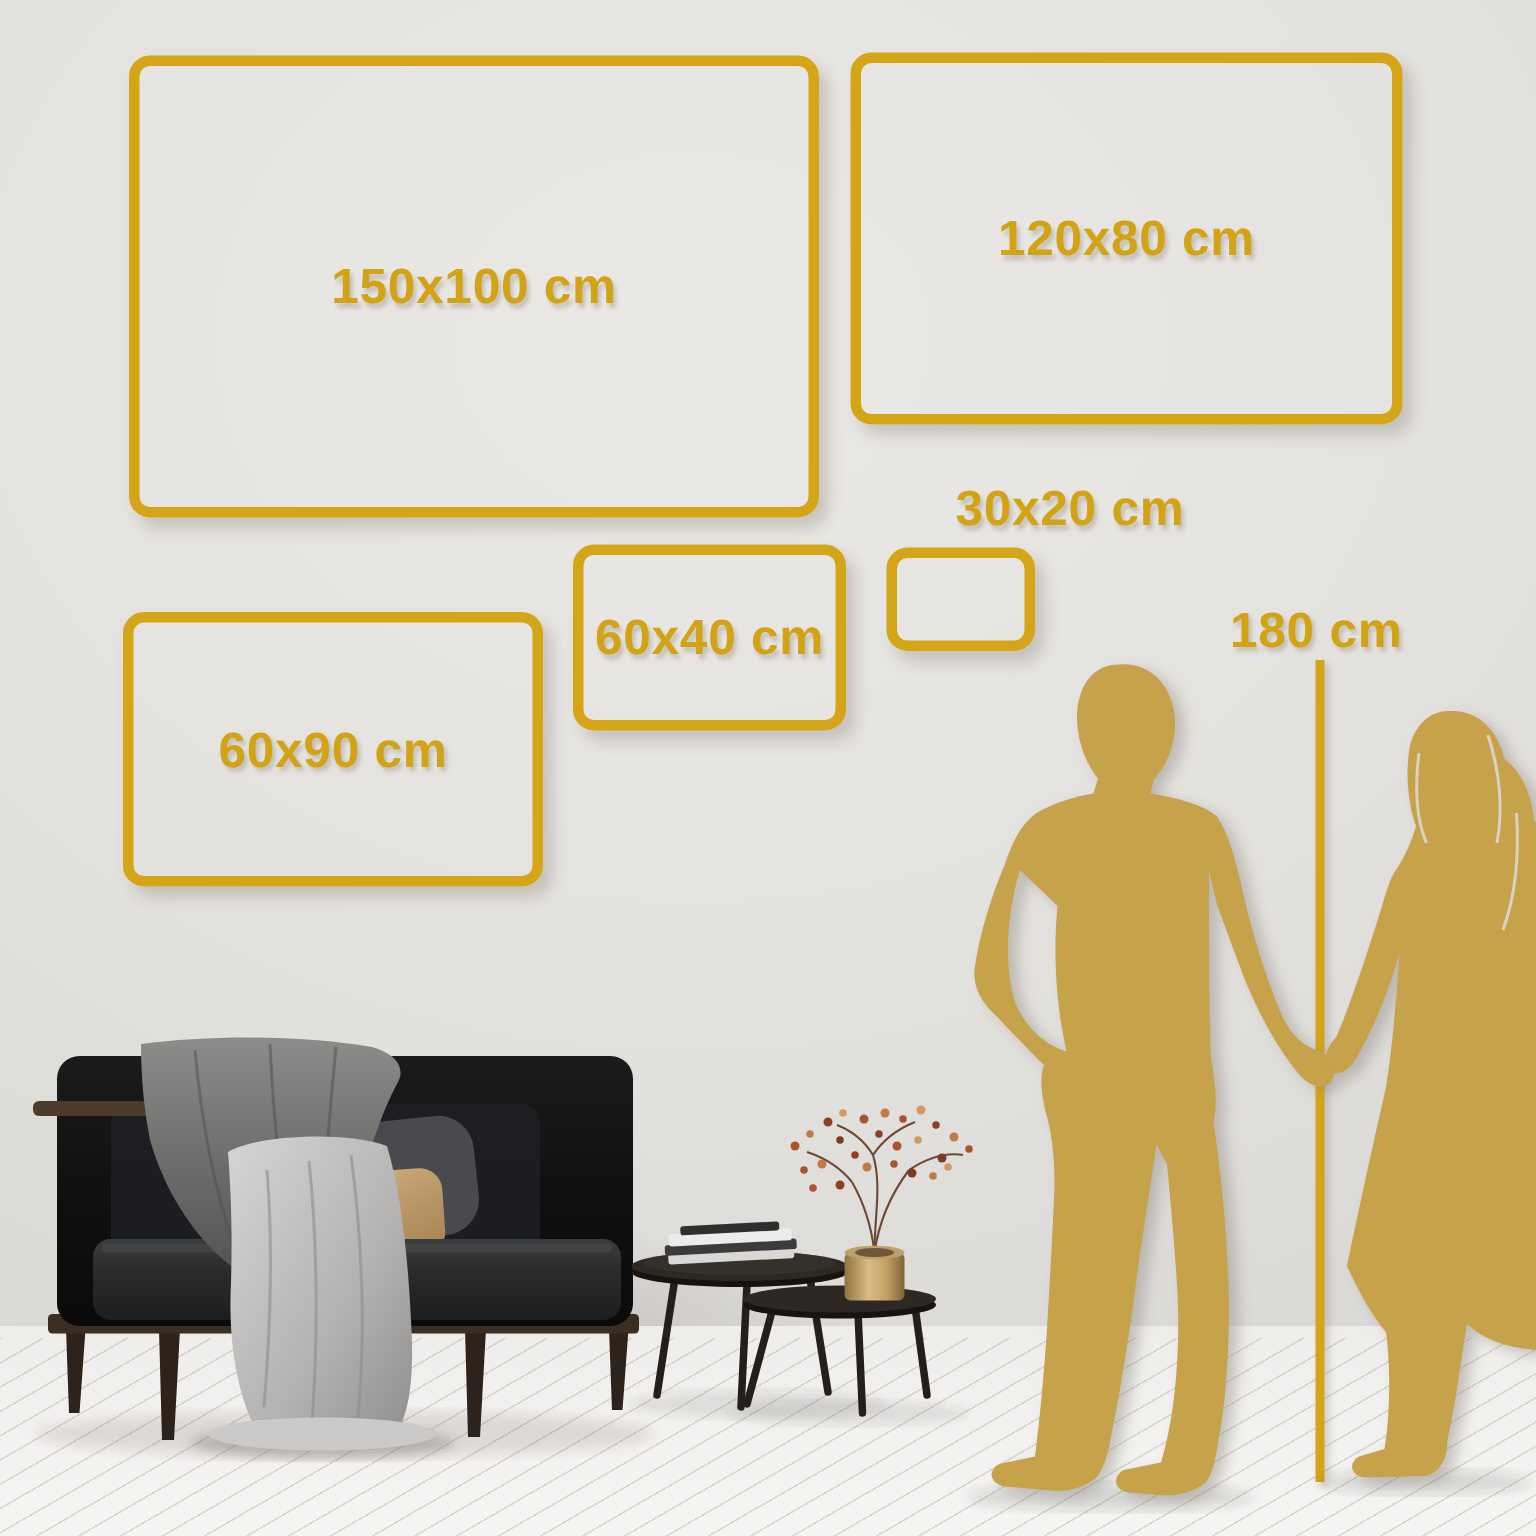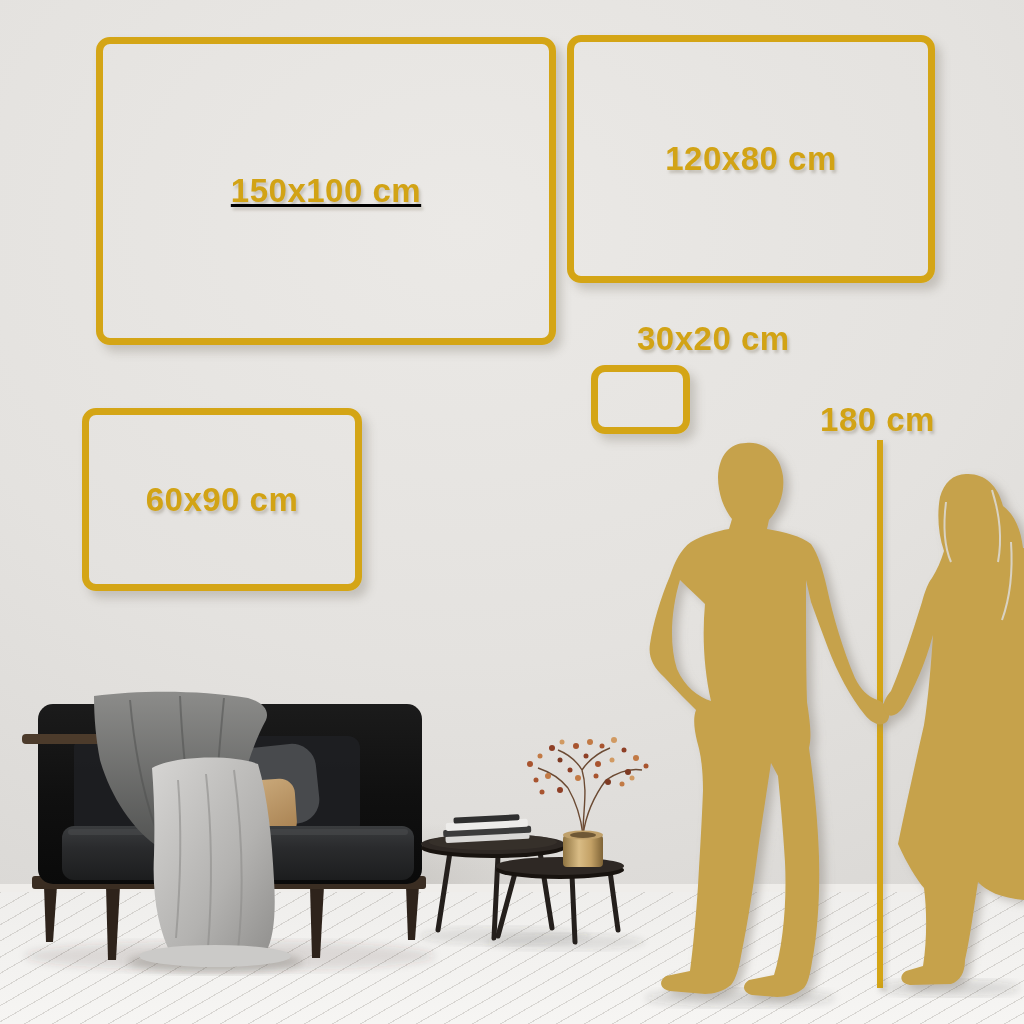--- a/index.html
+++ b/index.html
@@ -15,21 +15,21 @@
       linear-gradient(#EFEEEC,#F6F5F3);}
   .wall-shadow{position:absolute;left:120px;top:790px;width:520px;height:170px;
     background:radial-gradient(60% 55% at 45% 55%, rgba(110,105,97,0.22), rgba(0,0,0,0) 70%);}
   
   .frame{position:absolute;border:7px solid #D4A516;border-radius:14px;
     box-shadow:6px 7px 10px rgba(112,104,88,0.28);
     display:flex;align-items:center;justify-content:center;}
   .frame-label,.floating-label{color:#D2A315;font-weight:700;font-size:33px;letter-spacing:0.5px;
     text-shadow:2px 3px 3px rgba(130,120,100,0.35);white-space:nowrap;}
   .floating-label{position:absolute;}
-  #frame-150x100{left:96px;top:37px;width:446px;height:294px;text-decoration:underline;}
+  #frame-150x100{left:86px;top:37px;width:446px;height:294px;}
   #frame-120x80{left:567px;top:35px;width:354px;height:234px;}
   #frame-60x90{left:82px;top:364px;width:266px;height:169px;margin-top:44px;}
   #frame-60x40{left:382px;top:363px;width:168px;height:110px;}
   #frame-30x20{left:591px;top:365px;width:85px;height:55px;}
   #label-30x20{left:591px;top:320px;margin-left:46px;}
   
   #height-label{left:820px;top:401px;width:115px;text-align:center;}
   #height-line{position:absolute;left:877px;top:440px;width:6px;height:548px;
     background:#D4A516;box-shadow:3px 3px 5px rgba(112,104,88,0.25);}
   
@@ -182,20 +182,23 @@
   </svg>
 
   <div class="frame" id="frame-150x100">
     <span class="frame-label">150x100 cm</span>
   </div>
   <div class="frame" id="frame-120x80">
     <span class="frame-label">120x80 cm</span>
   </div>
   <div class="frame" id="frame-60x90">
     <span class="frame-label">60x90 cm</span>
+  </div>
+  <div class="frame" id="frame-60x40">
+    <span class="frame-label">60x40 cm</span>
   </div>
   <div class="frame" id="frame-30x20"></div>
   <span class="floating-label" id="label-30x20">30x20 cm</span>
 
   <span class="floating-label" id="height-label">180 cm</span>
   <div id="height-line"></div>
 
   <svg class="scene" style="left:640px;top:430px" width="384" height="594" viewBox="0 0 384 594">
     <defs>
       <filter id="silSh" x="-20%" y="-10%" width="150%" height="130%">

